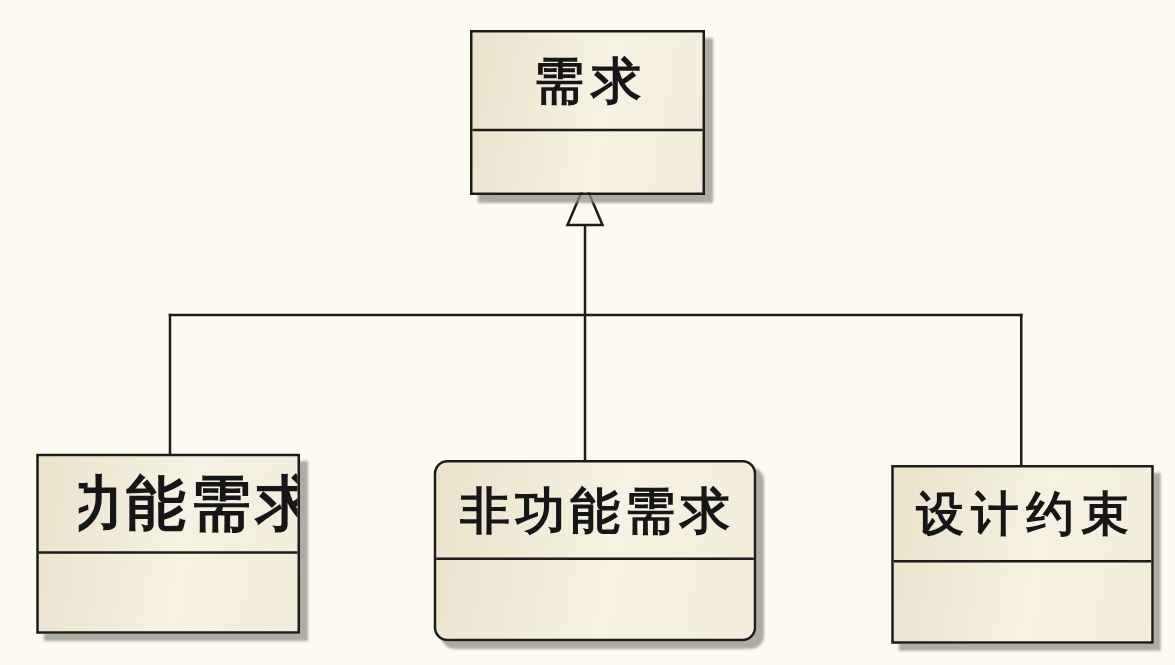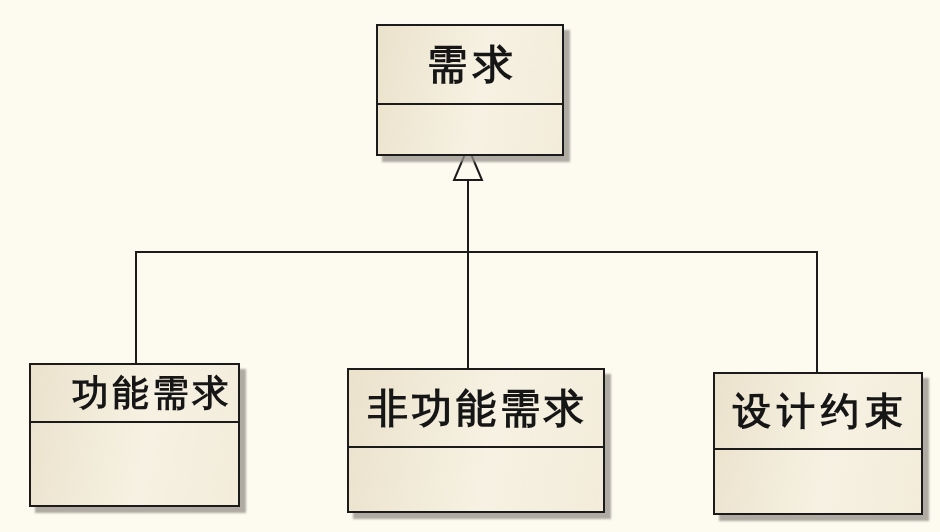--- a/index.html
+++ b/index.html
@@ -42,22 +42,22 @@
     white-space: nowrap;
     overflow: hidden;
   }
   .uml-box .attrs {
     flex: 1 1 auto;
     border-top: 2px solid #1b1b1b;
   }
   .box-parent       { left: 376px; top: 24px;  width: 188px; height: 132px; }
   .box-parent .title { height: 77px; font-size: 40px; }
   .box-functional   { left: 29px;  top: 363px; width: 211px; height: 144px; }
-  .box-functional .title { height: 56px; font-size: 36px; letter-spacing: 4px; text-indent: 4px; margin-left: 32px; }
-  .box-nonfunctional{ left: 347px; top: 368px; width: 258px; height: 145px; }
+  .box-functional .title { height: 76px; font-size: 48px; letter-spacing: 4px; text-indent: 4px; margin-left: 32px; }
+  .box-nonfunctional{ left: 347px; top: 368px; width: 258px; height: 145px; border-radius: 11px; }
   .box-nonfunctional .title { height: 76px; font-size: 40px; letter-spacing: 4px; text-indent: 4px; }
   .box-constraints  { left: 713px; top: 372px; width: 210px; height: 143px; }
   .box-constraints .title { height: 74px; font-size: 38px; letter-spacing: 6px; text-indent: 6px; }
 </style>
 </head>
 <body>
 
 <div class="canvas">
 
   <svg class="connectors" width="940" height="532" viewBox="0 0 940 532">

